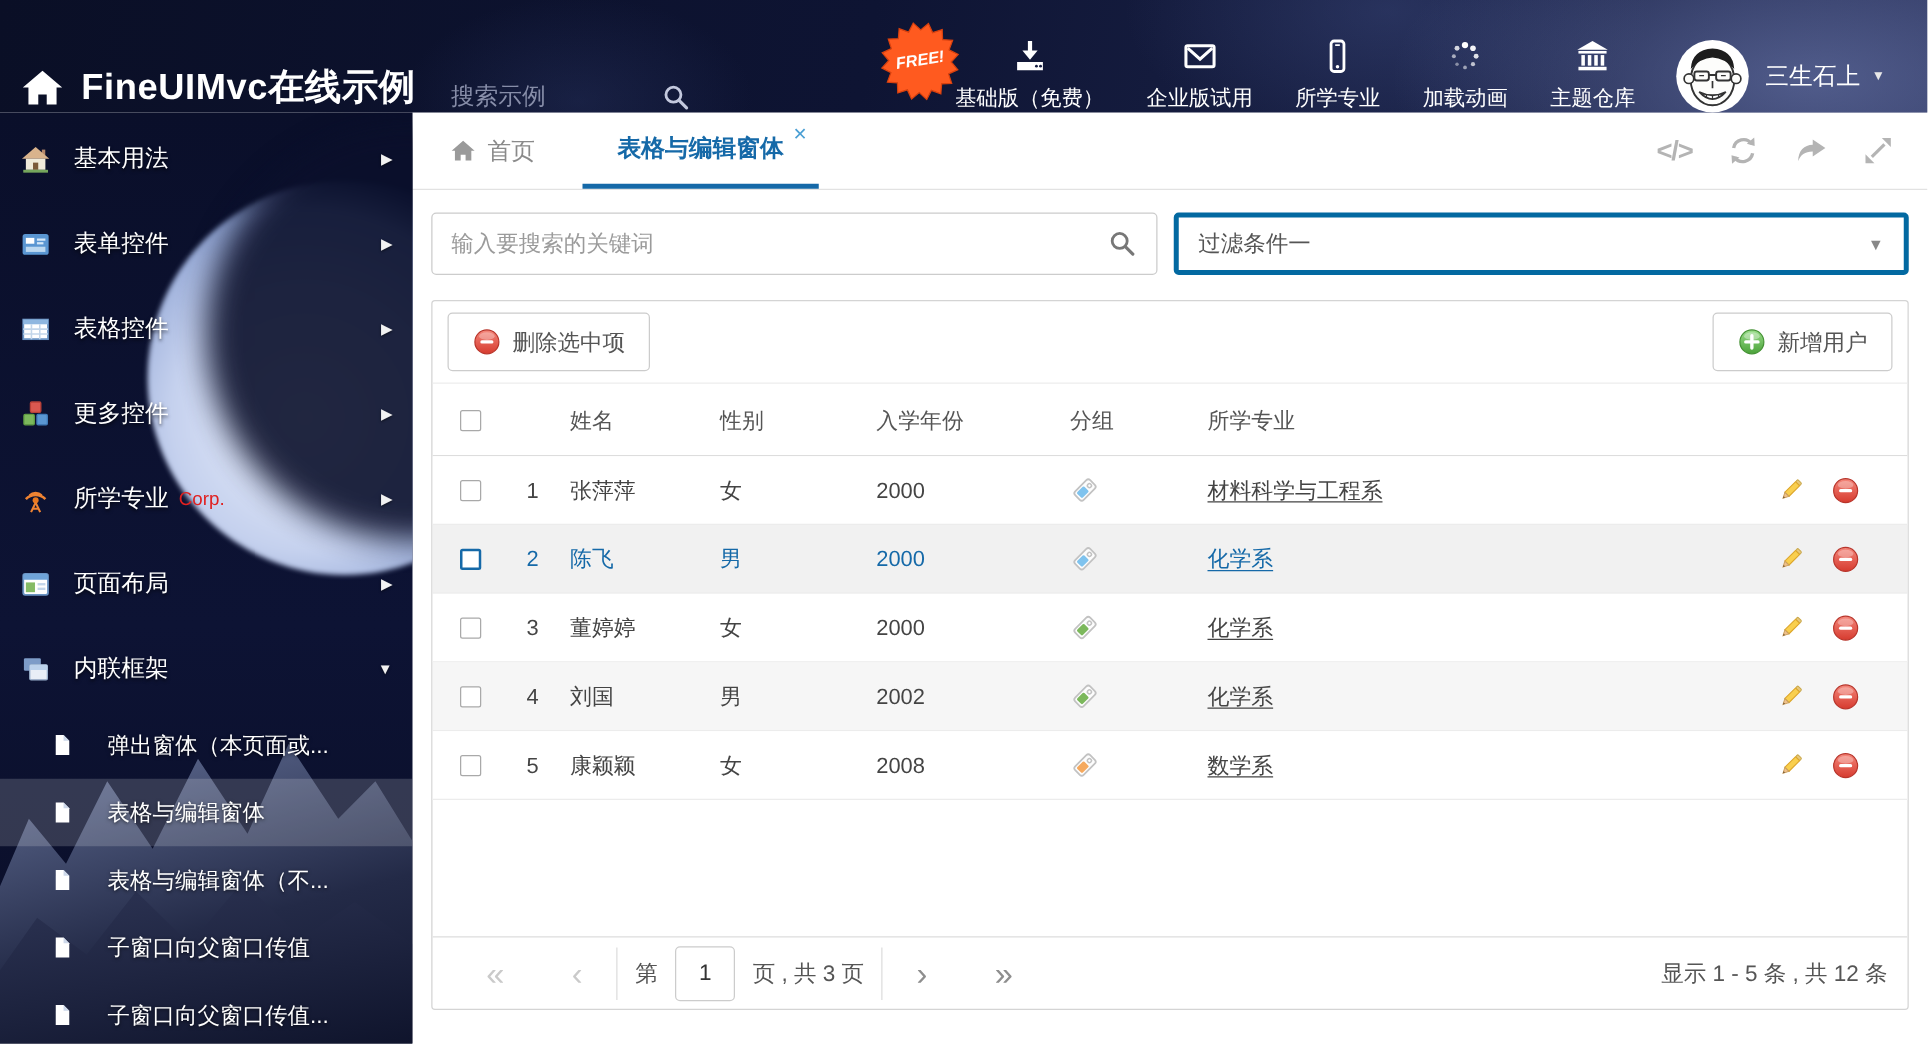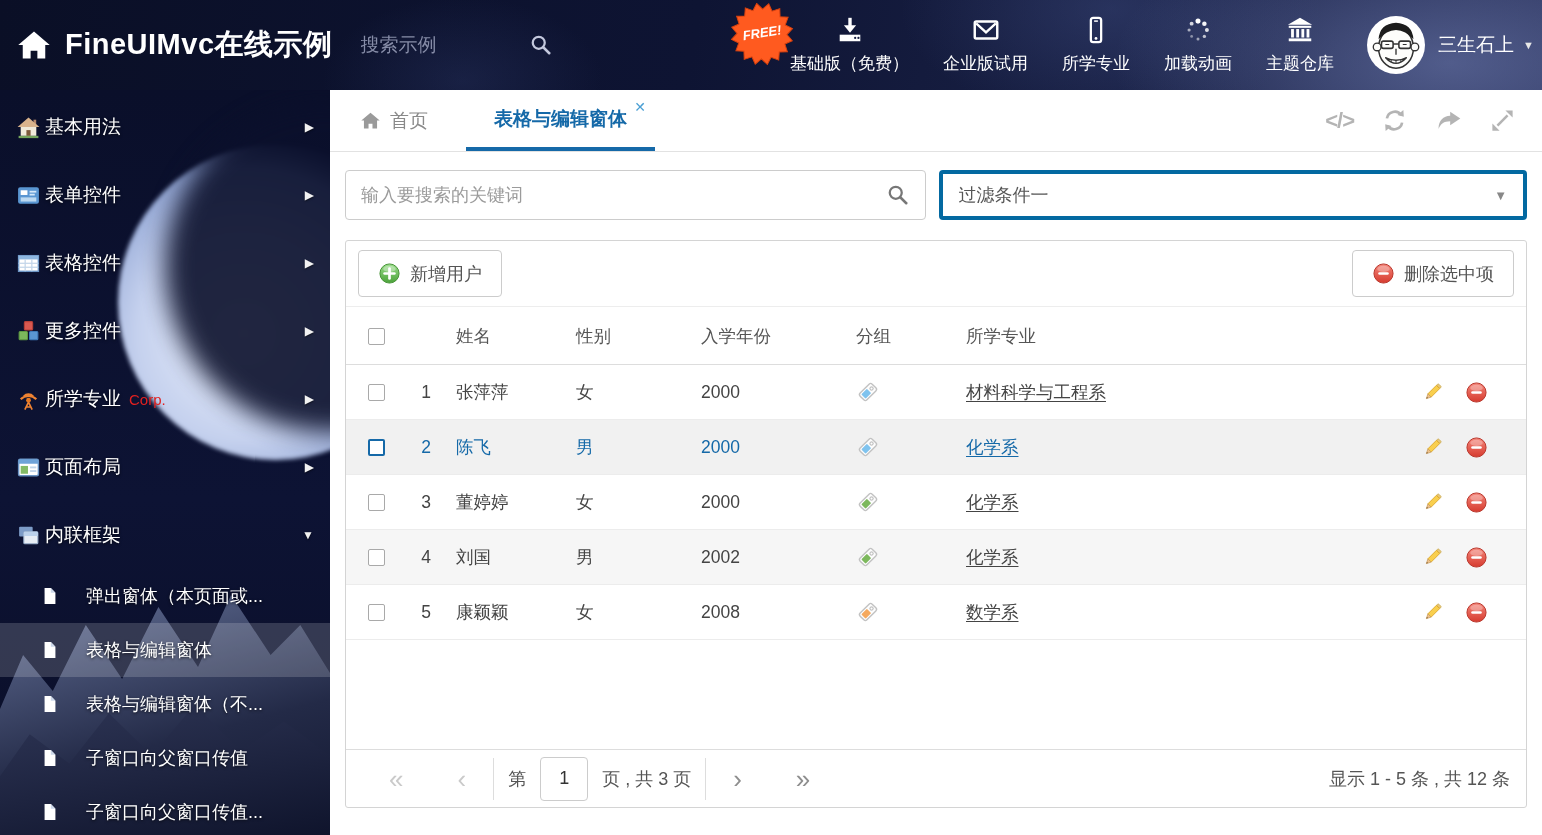--- a/index.html
+++ b/index.html
@@ -1,41 +1,41 @@
 <!DOCTYPE html>
 <html><head>
 <meta charset="utf-8">
 <style>
 *{margin:0;padding:0;box-sizing:border-box}
 html,body{width:1542px;height:835px;overflow:hidden}
 body{font-family:"Liberation Sans","DejaVu Sans",sans-serif;background:#fff}
 .app{width:1542px;height:835px;display:flex;flex-direction:column}
 
 
-.topbar{flex:0 0 90px;height:90px;display:flex;align-items:center;position:relative;color:#fff;
+.topbar{flex:0 0 90px;height:90px;display:flex;align-items:flex-end;position:relative;color:#fff;
 background:
  radial-gradient(ellipse 480px 220px at 94% 70%, rgba(118,132,185,.55), transparent 70%),
  radial-gradient(ellipse 300px 160px at 72% 10%, rgba(70,85,140,.35), transparent 70%),
  radial-gradient(ellipse 200px 120px at 30% 90%, rgba(60,75,130,.25), transparent 70%),
  linear-gradient(100deg,#0a0f26 0%,#0e1433 45%,#1a2247 75%,#272f58 100%)}
 .brand{display:flex;align-items:center;margin-left:16px}
 .brand svg{width:36px;height:36px;color:#fff}
 .brand .title{font-size:29px;font-weight:bold;margin-left:13px;letter-spacing:.5px}
 .hsearch{display:flex;align-items:center;margin-left:28px}
 .hsearch input{background:transparent;border:none;outline:none;color:#cfd4e8;font-size:19px;width:150px}
 .hsearch input::placeholder{color:#878da8}
 .hsearch .mag{width:24px;height:24px;margin-left:18px;color:#c3c8dd}
 .hnav{display:flex;margin-left:auto;align-items:center}
 .hnav-item{position:relative;display:flex;flex-direction:column;align-items:center;margin:0 17px;cursor:pointer}
 .hnav-item .hic{width:30px;height:30px;color:#fff}
 .hnav-item .hlabel{margin-top:7px;font-size:17px;color:#fff;white-space:nowrap}
 .free{position:absolute;top:-13px;left:-60px;width:64px;height:64px;pointer-events:none}
 .free svg{width:64px;height:64px;transform:rotate(-10deg)}
 .free i{position:absolute;top:50%;left:50%;transform:translate(-50%,-58%) rotate(-9deg);font-style:italic;font-weight:bold;font-size:13px;color:#fff}
-.huser{display:flex;align-items:center;margin:0 8px 0 16px;cursor:pointer}
+.huser{display:flex;align-items:center;margin:0 34px 0 16px;cursor:pointer}
 .avatar{width:58px;height:58px;border-radius:50%;overflow:hidden;background:#fff;flex:0 0 58px}
 .avatar svg{width:100%;height:100%}
 .uname{font-size:19px;margin-left:13px;white-space:nowrap}
 .ucaret{font-size:11px;margin-left:9px;color:#e8e8e8}
 
 
 .main{flex:1;display:flex;min-height:0}
 
 
 .sidebar{width:330px;flex:0 0 330px;position:relative;overflow:hidden;
@@ -45,21 +45,21 @@
 .moonD{position:absolute;left:165px;top:12px;width:330px;height:330px;border-radius:50%;background:#0b102c;filter:blur(12px);opacity:.9}
 .mtB{position:absolute;left:0;bottom:0;width:100%;height:300px;
 background:linear-gradient(165deg,#8a96b8 0%,#515c80 30%,#232a47 65%,#121730 100%);
 clip-path:polygon(0 58%,7% 40%,16% 52%,26% 30%,37% 48%,48% 24%,60% 44%,70% 20%,82% 40%,91% 30%,100% 46%,100% 100%,0 100%)}
 .mtF{position:absolute;left:0;bottom:0;width:100%;height:210px;
 background:linear-gradient(170deg,#4a5475 0%,#2a3150 40%,#0f142c 100%);
 clip-path:polygon(0 72%,9% 52%,21% 66%,33% 42%,46% 62%,59% 38%,73% 60%,86% 46%,100% 62%,100% 100%,0 100%)}
 .side-list{position:relative;z-index:2;padding-top:3px}
 .side-item{height:68px;display:flex;align-items:center;padding:0 16px;color:#fff;cursor:pointer}
 .side-item .sic{width:25px;height:25px;flex:0 0 25px}
-.slabel{font-size:19px;margin-left:4px;text-shadow:0 1px 3px rgba(0,0,0,.7);white-space:nowrap}
+.slabel{font-size:19px;margin-left:18px;text-shadow:0 1px 3px rgba(0,0,0,.7);white-space:nowrap}
 .corp{color:#e02020;font-size:15px;margin-left:8px}
 .scaret{margin-left:auto;font-size:12px;color:#f2f2f2;text-shadow:0 1px 2px rgba(0,0,0,.6)}
 .side-sub{height:54px;display:flex;align-items:center;padding:0 16px 0 40px;color:#fff;cursor:pointer}
 .side-sub .sic{width:20px;height:20px;flex:0 0 20px}
 .side-sub .slabel{font-size:18px;margin-left:26px}
 .side-sub.sel{background:rgba(255,255,255,.17)}
 
 
 .content{flex:1;display:flex;flex-direction:column;background:#fff;min-width:0}
 .tabbar{flex:0 0 62px;height:62px;border-bottom:1px solid #e2e2e2;display:flex;align-items:stretch;padding-left:18px}
@@ -455,29 +455,29 @@
           <div class="fselect">
             <span>过滤条件一</span>
             <span class="fcaret">▼</span>
           </div>
         </div>
 
         <div class="grid-panel">
           <div class="grid-toolbar">
             <button class="btn">
               <svg>
+                  <use href="#sym-delete"></use>
+                </svg>
+              <span>删除选中项</span>
+            </button>
+            <button class="btn">
+              <svg>
                   <use href="#sym-add"></use>
                 </svg>
               <span>新增用户</span>
-            </button>
-            <button class="btn">
-              <svg>
-                  <use href="#sym-delete"></use>
-                </svg>
-              <span>删除选中项</span>
             </button>
           </div>
 
           <div class="grid-head">
             <div class="gc c-chk"><span class="chk"></span></div>
             <div class="gc c-num"></div>
             <div class="gc">姓名</div>
             <div class="gc">性别</div>
             <div class="gc">入学年份</div>
             <div class="gc">分组</div>

